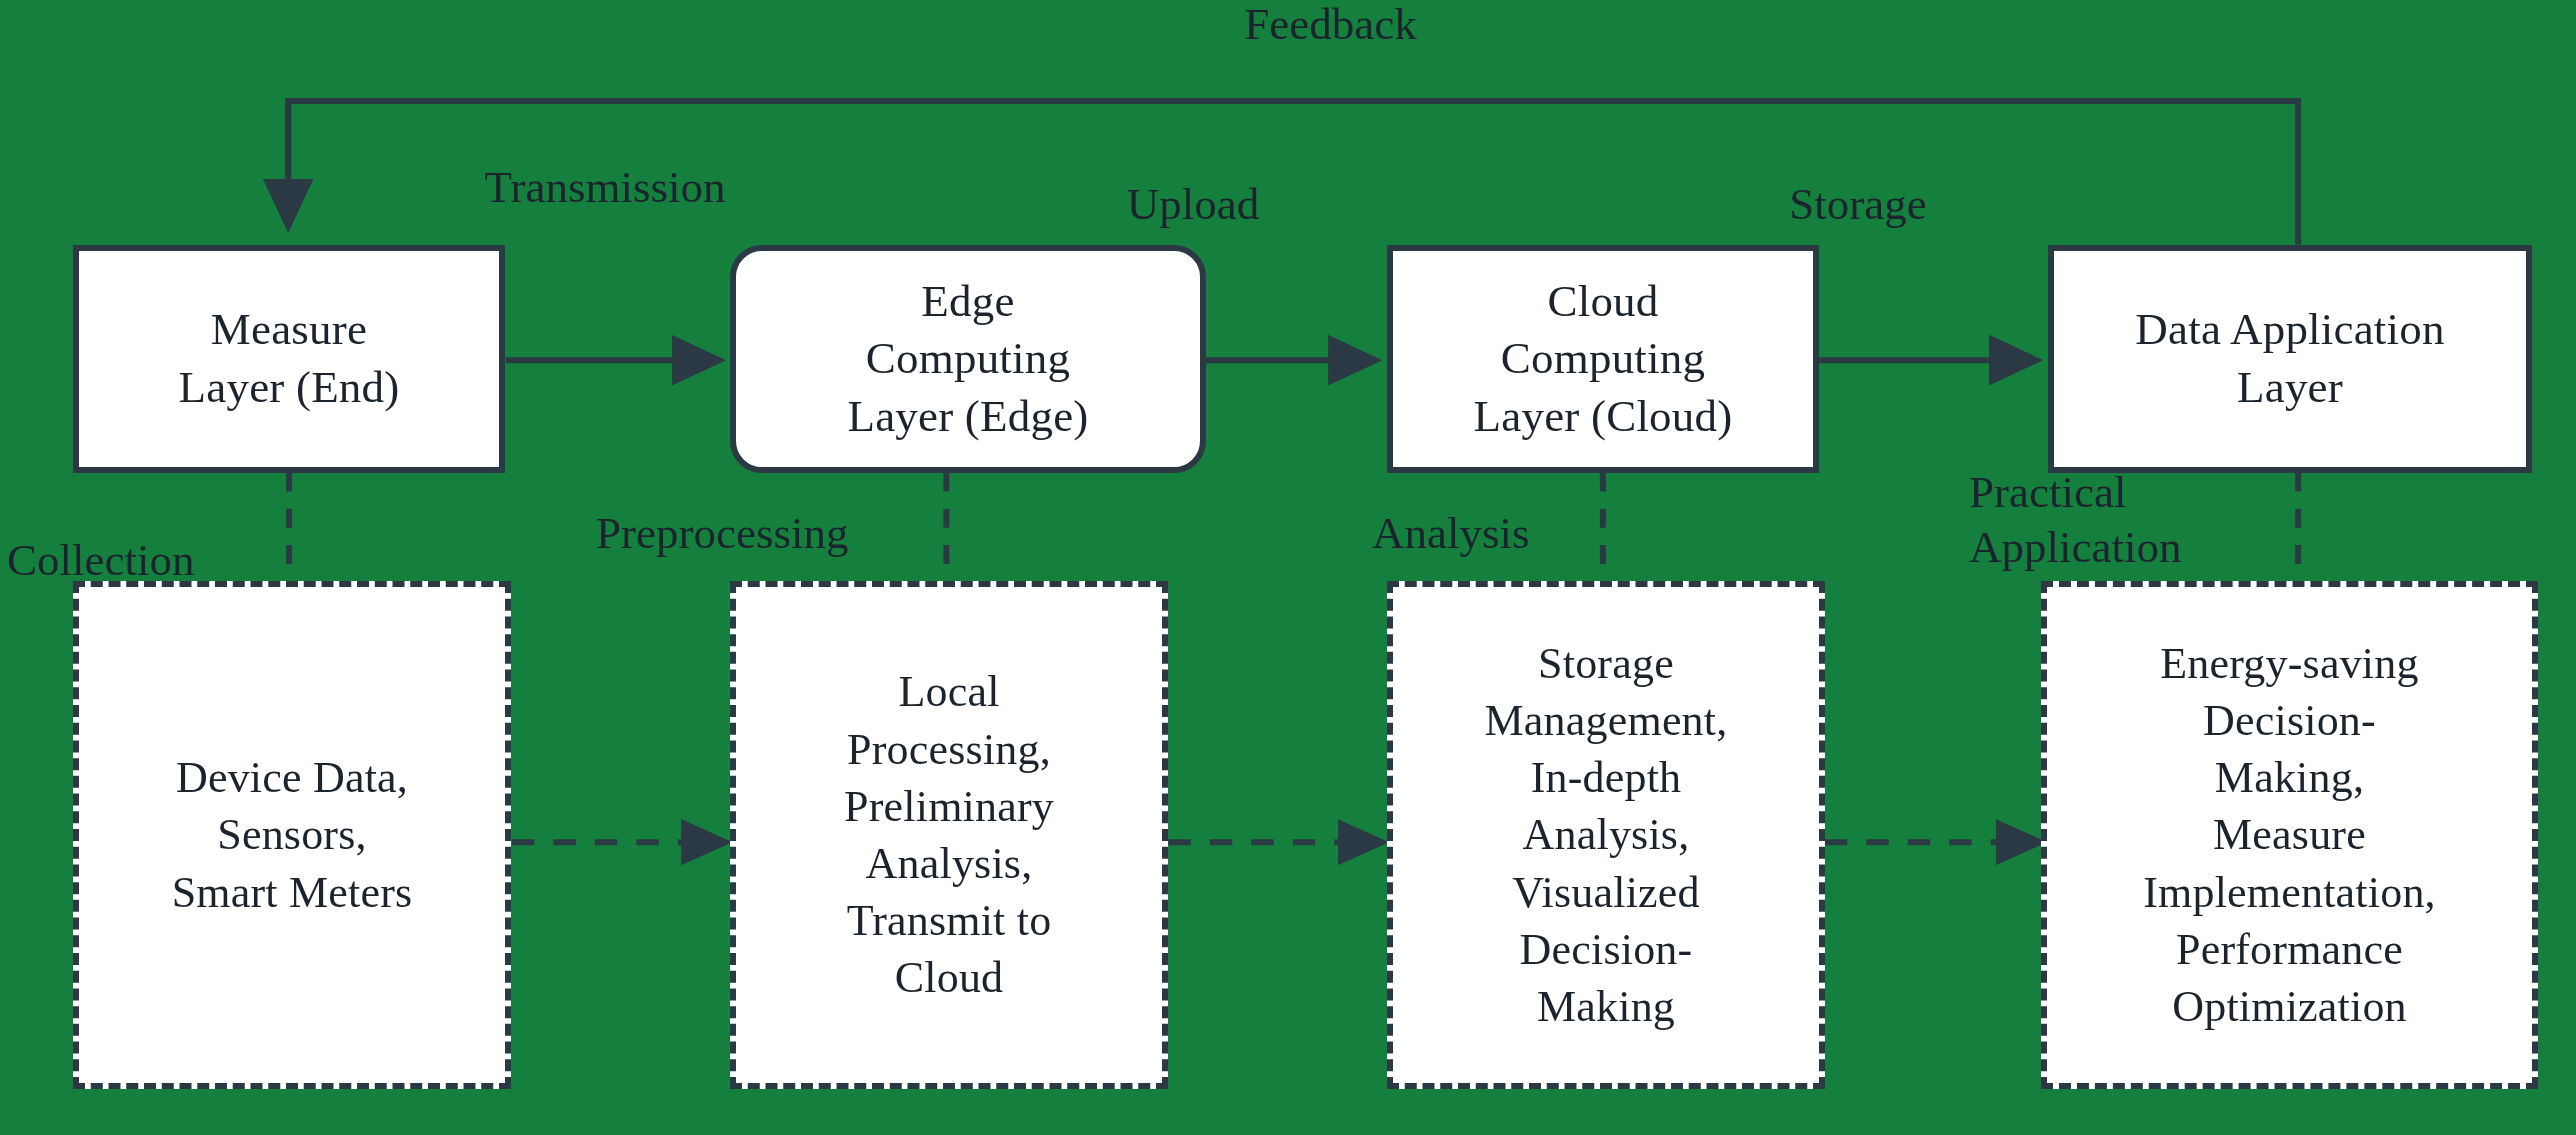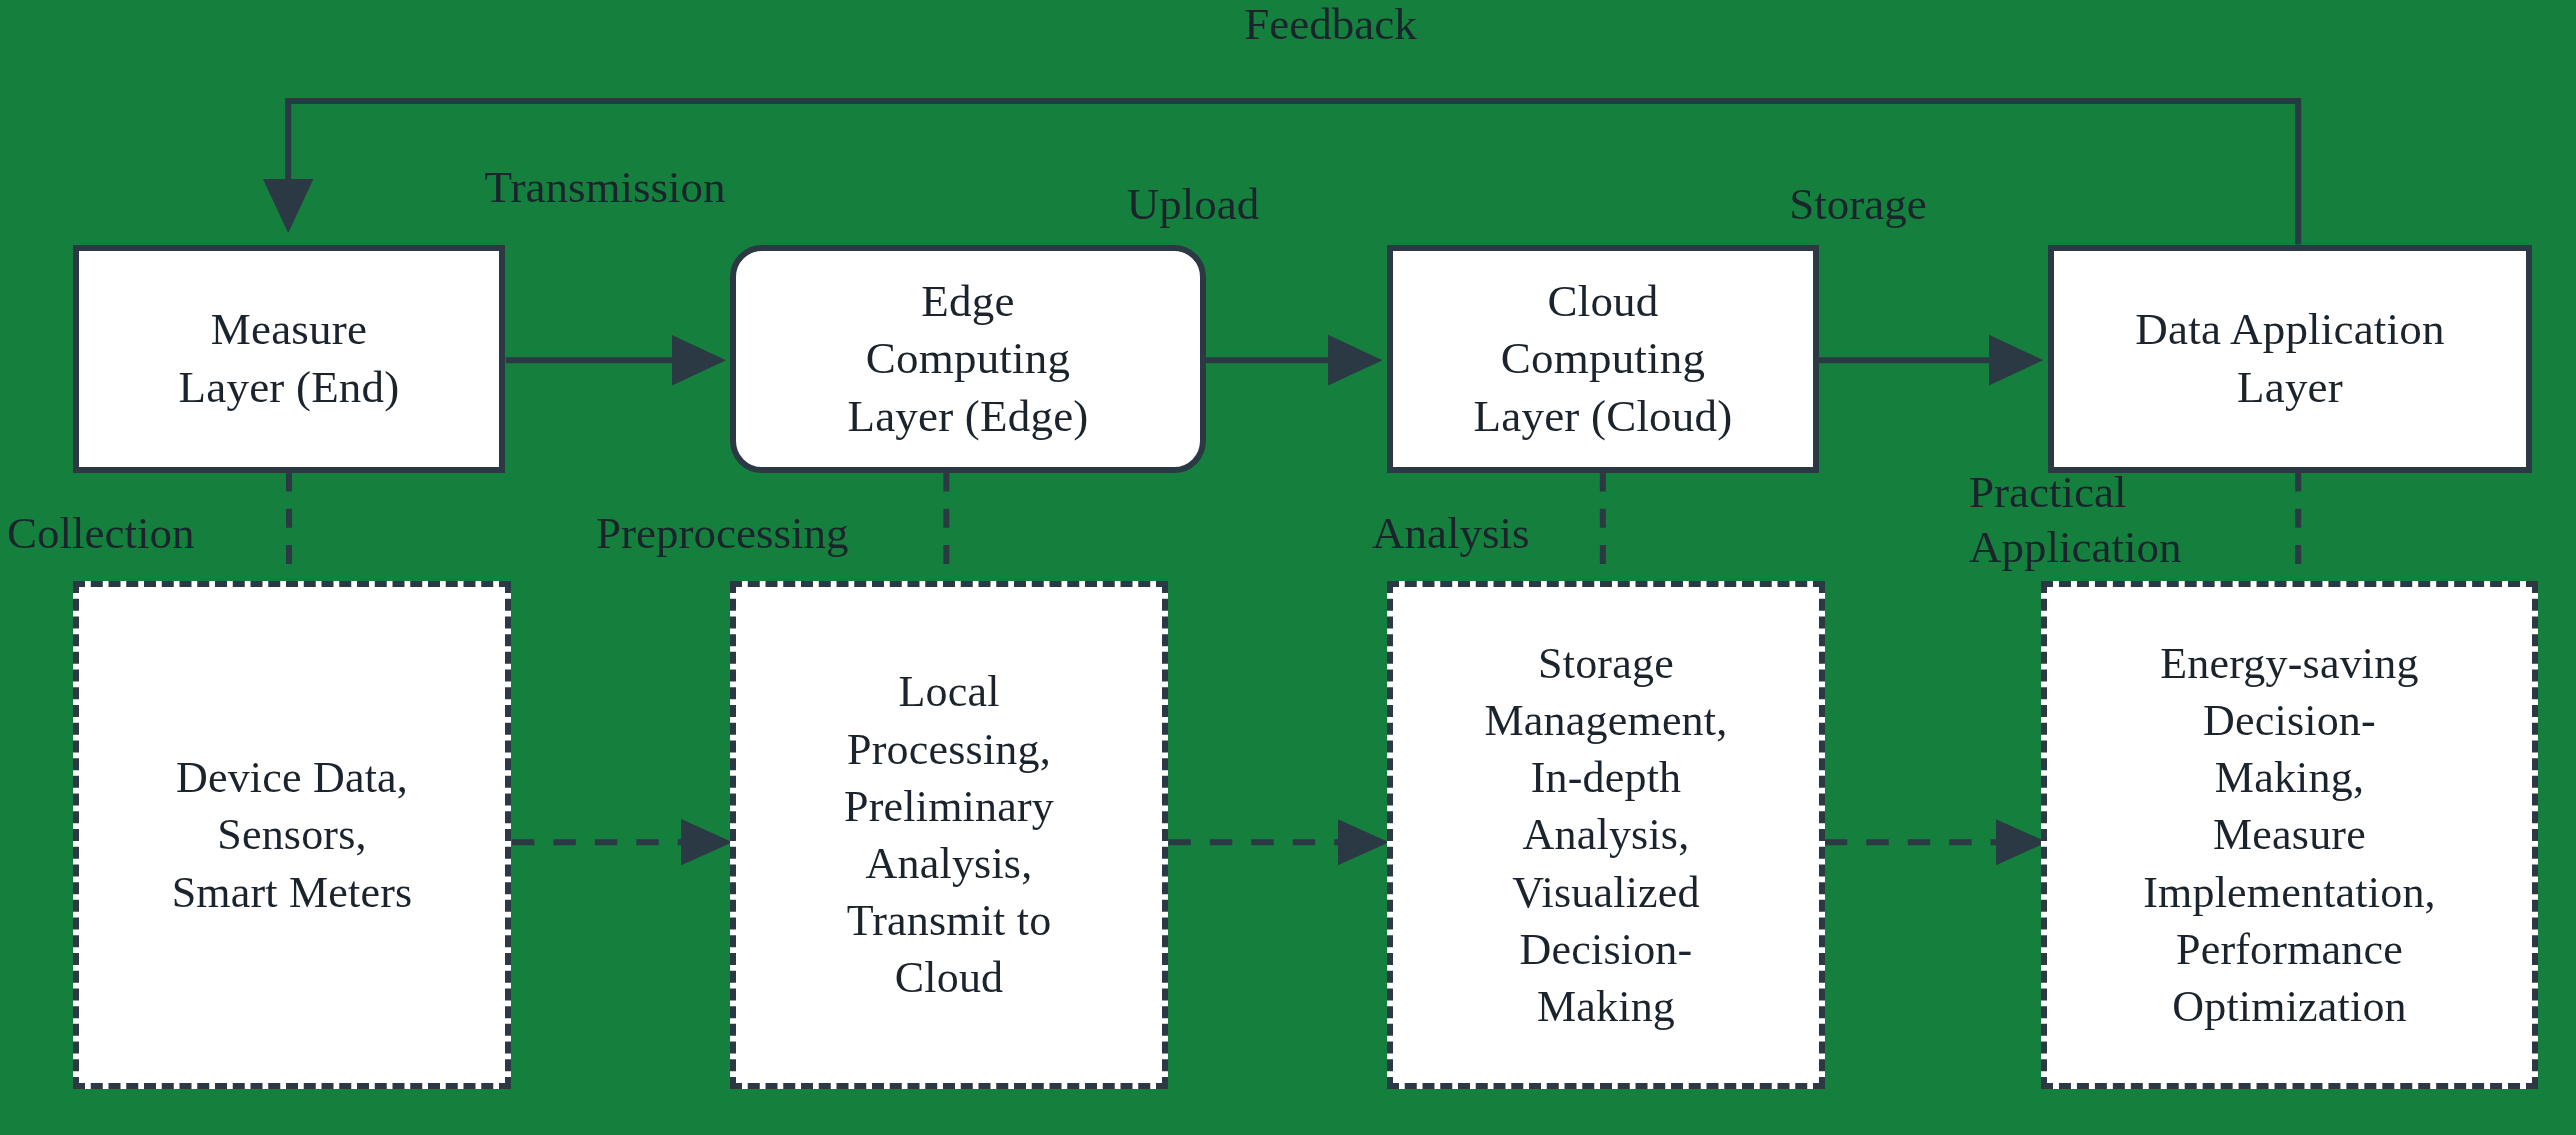--- a/index.html
+++ b/index.html
@@ -57,21 +57,21 @@
     line-height: 1.30;
   }
   .edge-label {
     position: absolute;
     font-size: 45px;
     line-height: 1.22;
     color: #1b242c;
     white-space: pre-line;
     text-align: center;
   }
-  .edge-label.left-al { text-align: left; }
+  .edge-label.left-al { text-align: left; margin-top: 27px; }
 </style>
 </head>
 <body>
 
 <div id="canvas">
 
   <svg class="layer" viewBox="0 0 2981 1314" xmlns="http://www.w3.org/2000/svg">
     <defs>
       <marker id="arrowSolid" viewBox="0 0 12 12" refX="10.5" refY="6" markerWidth="9" markerHeight="9" orient="auto-start-reverse">
         <path d="M 0 0.4 L 12 6 L 0 11.6 z" fill="#2b3944"></path>

